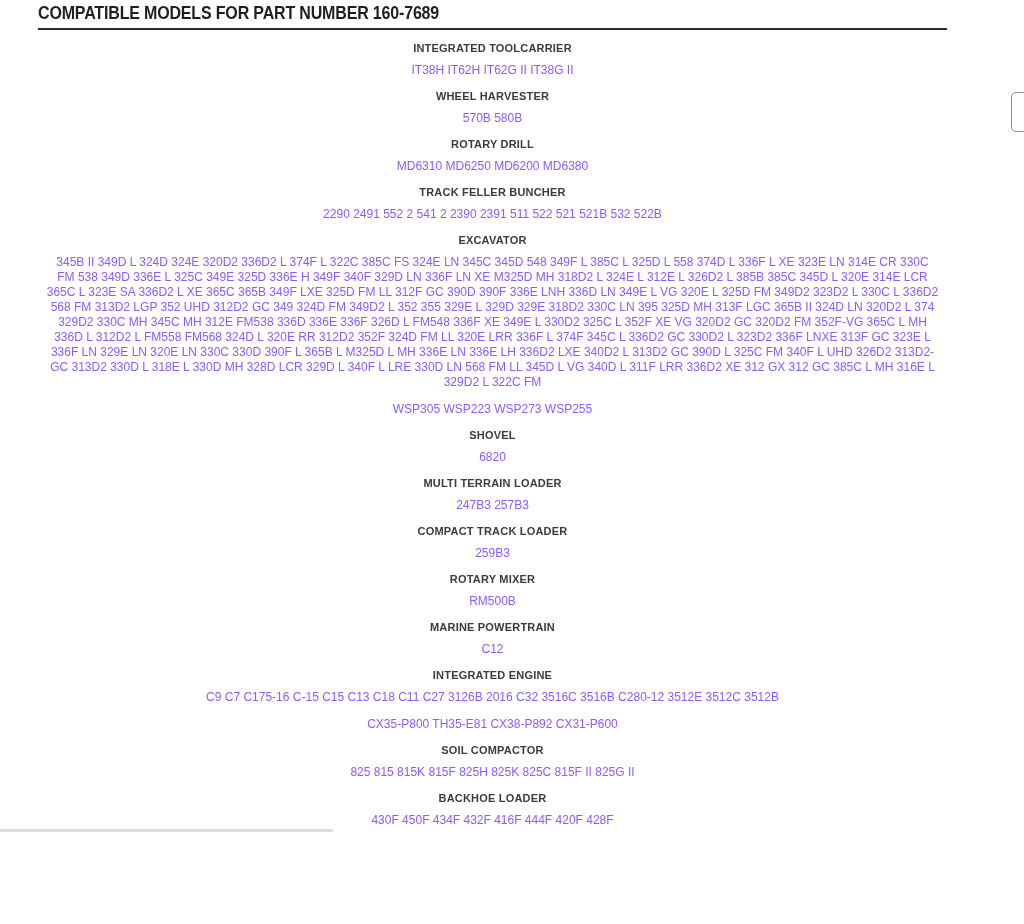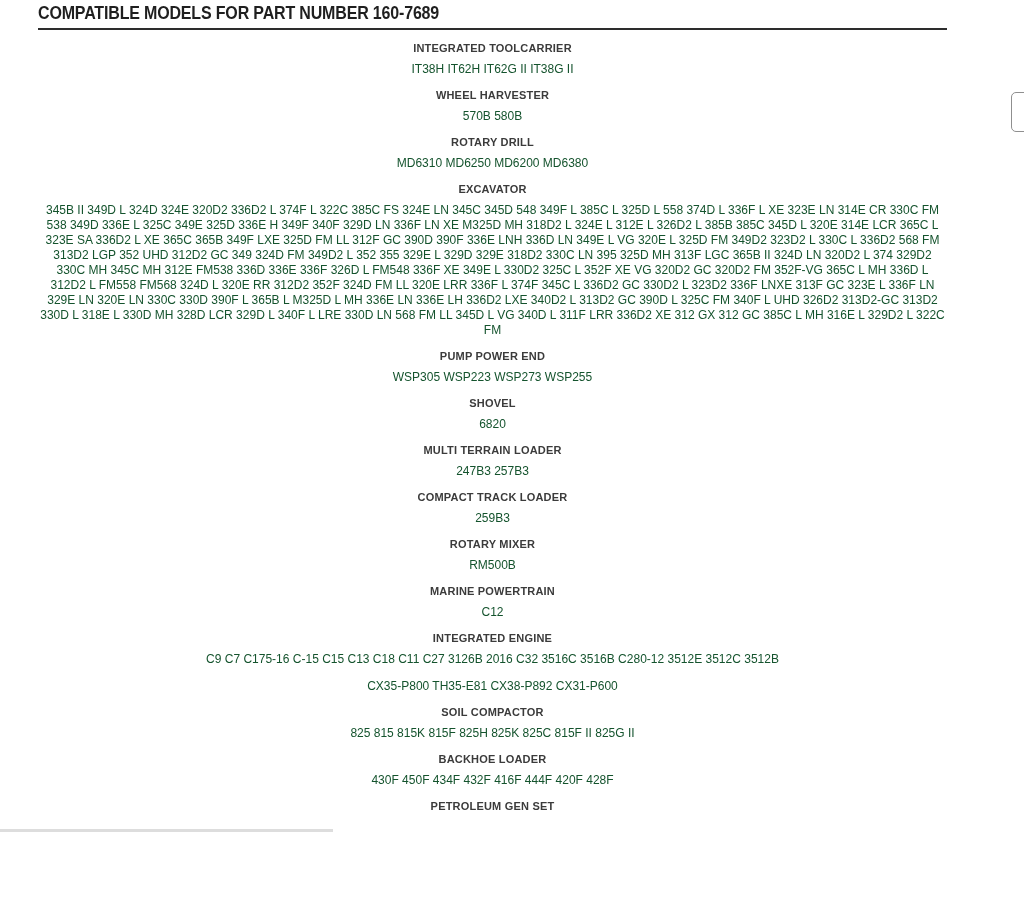--- a/index.html
+++ b/index.html
@@ -40,22 +40,22 @@
   }
   .cat-label {
     margin: 0 0 7px 0;
     color: #3b3b3b;
     font-size: 11px;
     font-weight: 700;
     letter-spacing: 0.2px;
     line-height: 13px;
   }
   .cat-models {
-    margin: 0;
-    color: #14532d;
+    margin: 8px;
+    color: #8b5cf6;
     font-size: 12px;
     font-weight: 400;
     line-height: 15px;
   }
   .edge-btn {
     position: absolute;
     top: 92px;
     right: -11px;
     width: 22px;
     height: 38px;
@@ -87,28 +87,31 @@
   <section class="cat">
     <h2 class="cat-label">WHEEL HARVESTER</h2>
     <p class="cat-models">570B 580B</p>
   </section>
 
   <section class="cat">
     <h2 class="cat-label">ROTARY DRILL</h2>
     <p class="cat-models">MD6310 MD6250 MD6200 MD6380</p>
   </section>
 
+  <section class="cat">
+    <h2 class="cat-label">TRACK FELLER BUNCHER</h2>
+    <p class="cat-models">2290 2491 552 2 541 2 2390 2391 511 522 521 521B 532 522B</p>
+  </section>
 
   <section class="cat">
     <h2 class="cat-label">EXCAVATOR</h2>
     <p class="cat-models">345B II 349D L 324D 324E 320D2 336D2 L 374F L 322C 385C FS 324E LN 345C 345D 548 349F L 385C L 325D L 558 374D L 336F L XE 323E LN 314E CR 330C FM 538 349D 336E L 325C 349E 325D 336E H 349F 340F 329D LN 336F LN XE M325D MH 318D2 L 324E L 312E L 326D2 L 385B 385C 345D L 320E 314E LCR 365C L 323E SA 336D2 L XE 365C 365B 349F LXE 325D FM LL 312F GC 390D 390F 336E LNH 336D LN 349E L VG 320E L 325D FM 349D2 323D2 L 330C L 336D2 568 FM 313D2 LGP 352 UHD 312D2 GC 349 324D FM 349D2 L 352 355 329E L 329D 329E 318D2 330C LN 395 325D MH 313F LGC 365B II 324D LN 320D2 L 374 329D2 330C MH 345C MH 312E FM538 336D 336E 336F 326D L FM548 336F XE 349E L 330D2 325C L 352F XE VG 320D2 GC 320D2 FM 352F-VG 365C L MH 336D L 312D2 L FM558 FM568 324D L 320E RR 312D2 352F 324D FM LL 320E LRR 336F L 374F 345C L 336D2 GC 330D2 L 323D2 336F LNXE 313F GC 323E L 336F LN 329E LN 320E LN 330C 330D 390F L 365B L M325D L MH 336E LN 336E LH 336D2 LXE 340D2 L 313D2 GC 390D L 325C FM 340F L UHD 326D2 313D2-GC 313D2 330D L 318E L 330D MH 328D LCR 329D L 340F L LRE 330D LN 568 FM LL 345D L VG 340D L 311F LRR 336D2 XE 312 GX 312 GC 385C L MH 316E L 329D2 L 322C FM</p>
   </section>
 
   <section class="cat">
-    <h2 class="cat-label">PUMP POWER END</h2>
     <p class="cat-models">WSP305 WSP223 WSP273 WSP255</p>
   </section>
 
   <section class="cat">
     <h2 class="cat-label">SHOVEL</h2>
     <p class="cat-models">6820</p>
   </section>
 
   <section class="cat">
     <h2 class="cat-label">MULTI TERRAIN LOADER</h2>

